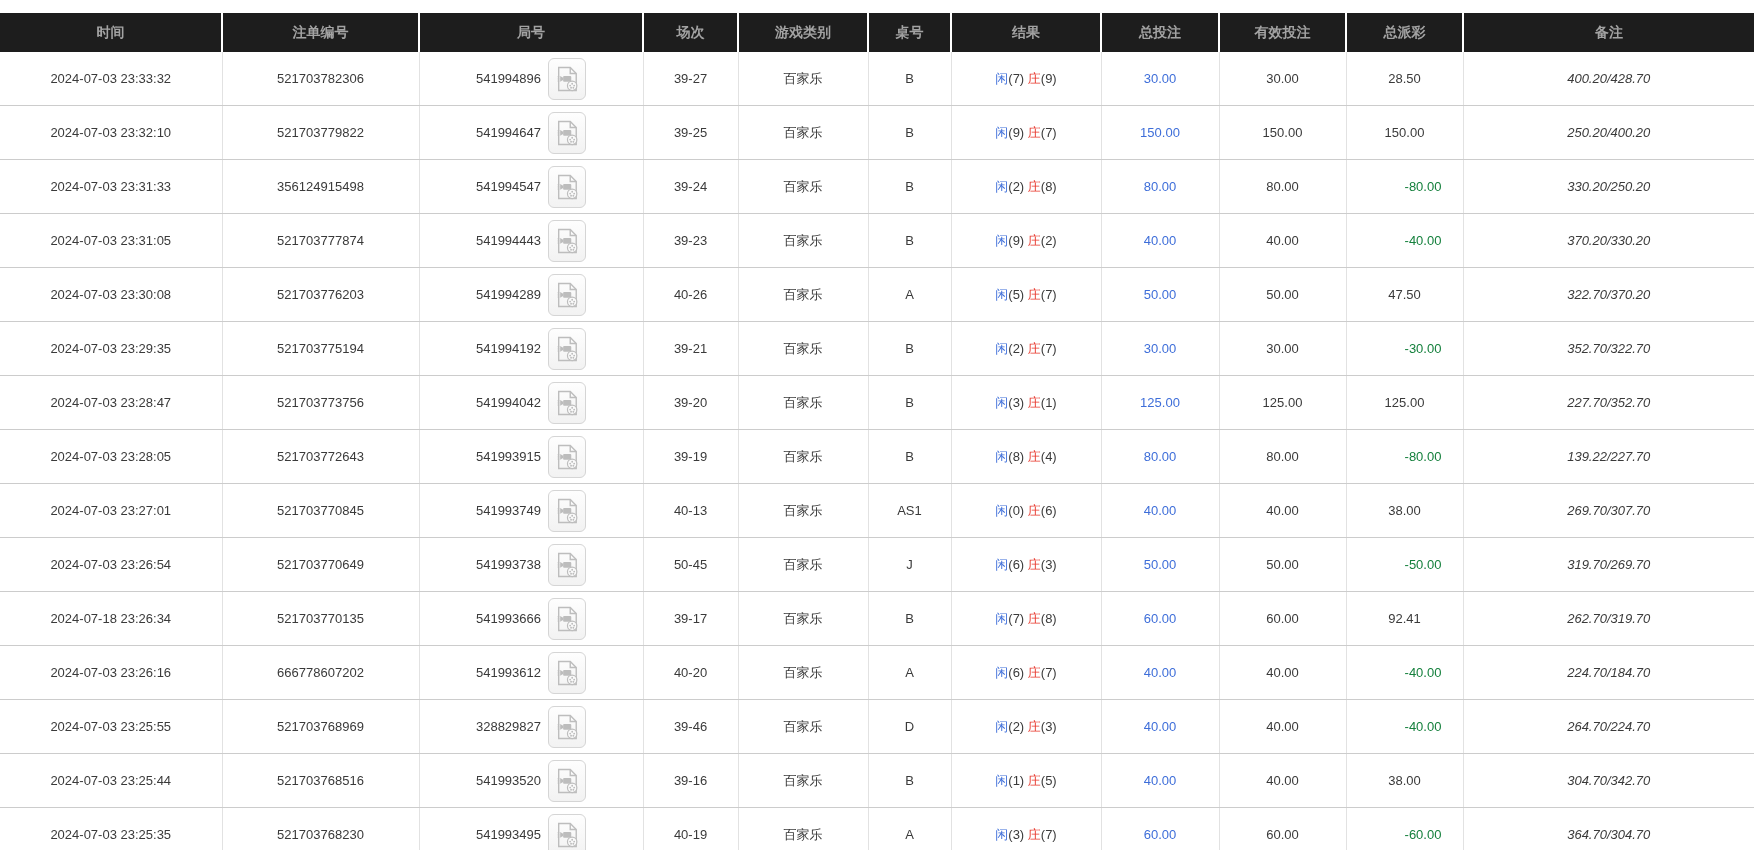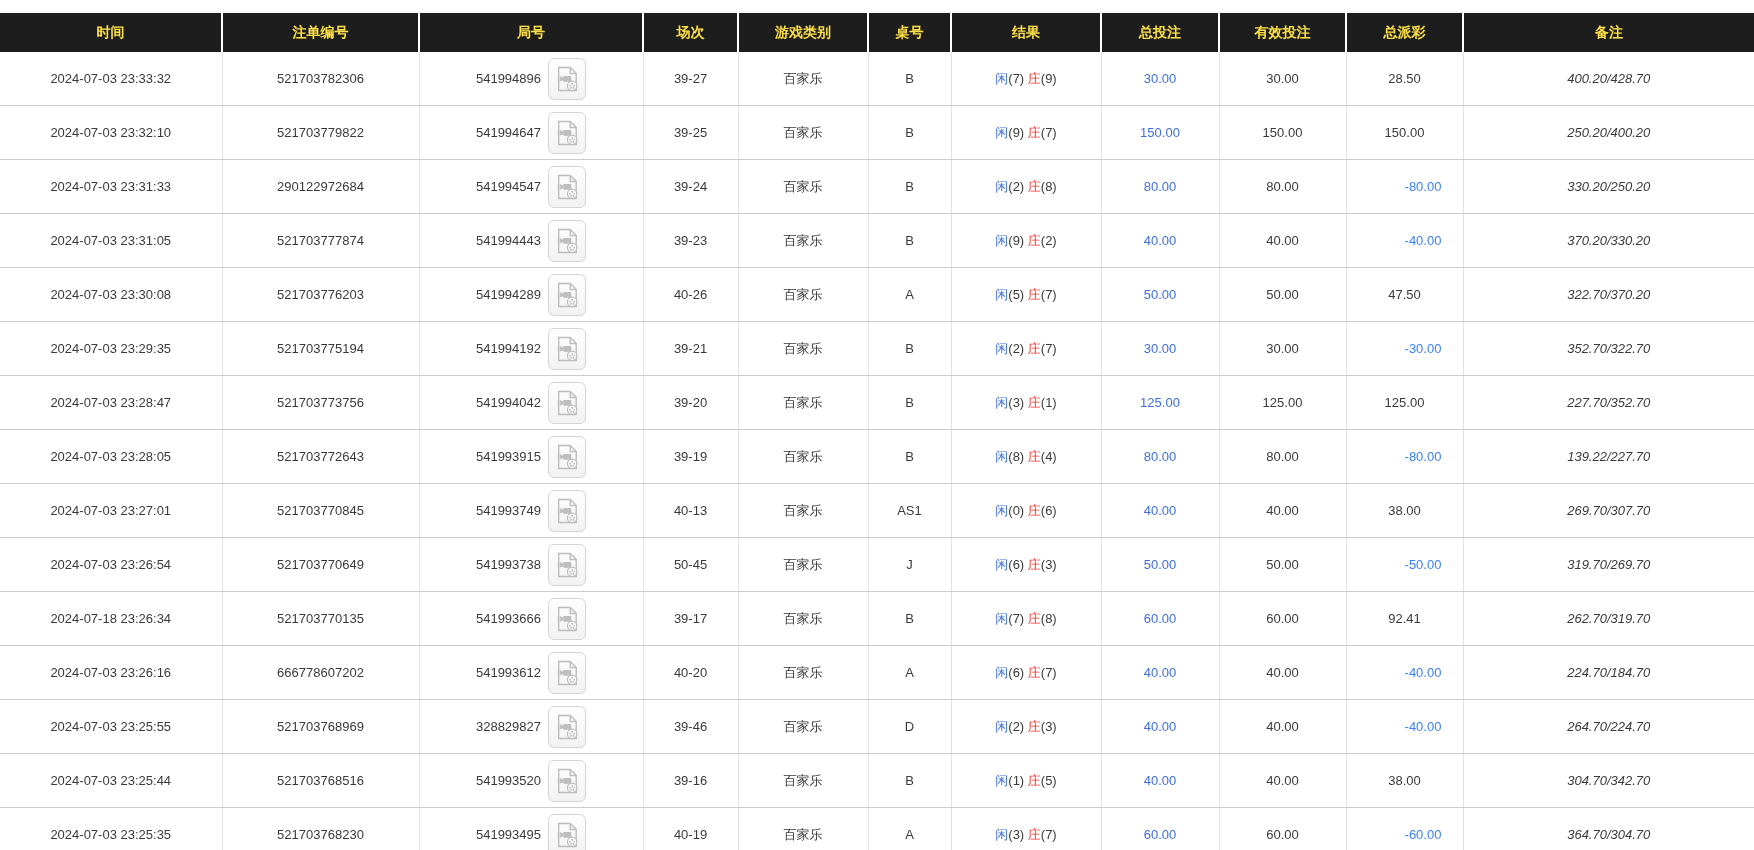--- a/index.html
+++ b/index.html
@@ -12,21 +12,21 @@
     width: 1754px;
   }
   table.records {
     width: 1754px;
     table-layout: fixed;
     border-collapse: collapse;
     margin-top: 13px;
   }
   table.records th {
     background: #1d1d1d;
-    color: #fde047;
+    color: #a3a3a3;
     font-size: 14px;
     font-weight: bold;
     height: 39px;
     padding: 0;
     text-align: center;
     border-left: 2px solid #ffffff;
   }
   table.records th:first-child { border-left: none; }
   table.records td {
     height: 53px;
@@ -44,21 +44,21 @@
   table.records td:last-child { border-right: none; font-style: italic; }
 
   .player { color: #3e6ed9; }
   .banker { color: #e8392e; }
   .paren  { color: #3a3a3a; }
   .bet-link {
     color: #3e6ed9;
     cursor: pointer;
     text-decoration: none;
   }
-  .payout-value.neg { color: #3b82f6; margin-left: 37px; }
+  .payout-value.neg { color: #15803d; margin-left: 37px; }
 
   .gameno-wrap {
     display: inline-flex;
     align-items: center;
     justify-content: flex-end;
     gap: 7px;
   }
   .video-btn {
     width: 38px;
     height: 42px;
@@ -217,21 +217,21 @@
     <td>
       <span>250.20/400.20</span>
     </td>
   </tr>
 
   <tr>
     <td>
       <span>2024-07-03 23:31:33</span>
     </td>
     <td>
-      <span>290122972684</span>
+      <span>356124915498</span>
     </td>
     <td>
       <div class="gameno-wrap">
         <span>541994547</span>
         <button class="video-btn">
           <span>
             <svg viewBox="0 0 26 28" width="24" height="26" aria-hidden="true">
               <path d="M4 1.5 H16.5 L23 8 V26.5 H4 Z" fill="none" stroke="#bdbdbd" stroke-width="1.5"></path>
               <path d="M16.5 1.5 V8 H23" fill="none" stroke="#bdbdbd" stroke-width="1.5"></path>
               <rect x="8.8" y="10.8" width="8.8" height="6.2" rx="1" fill="#bdbdbd"></rect>

